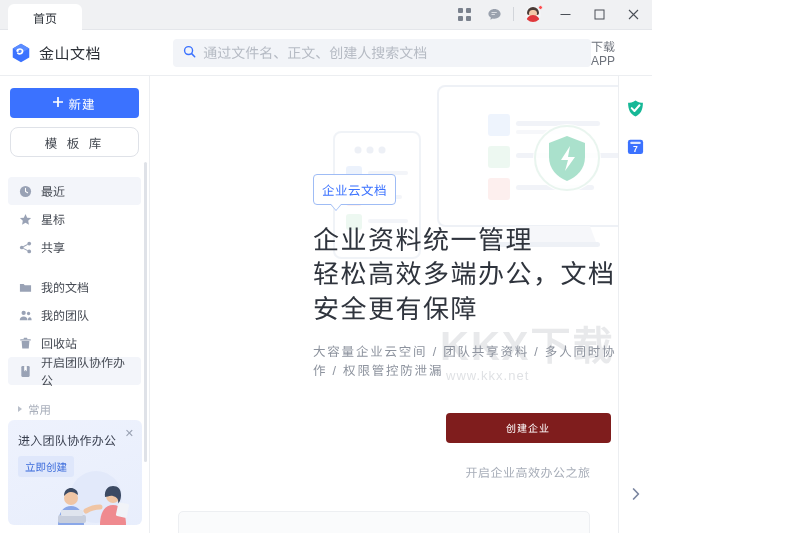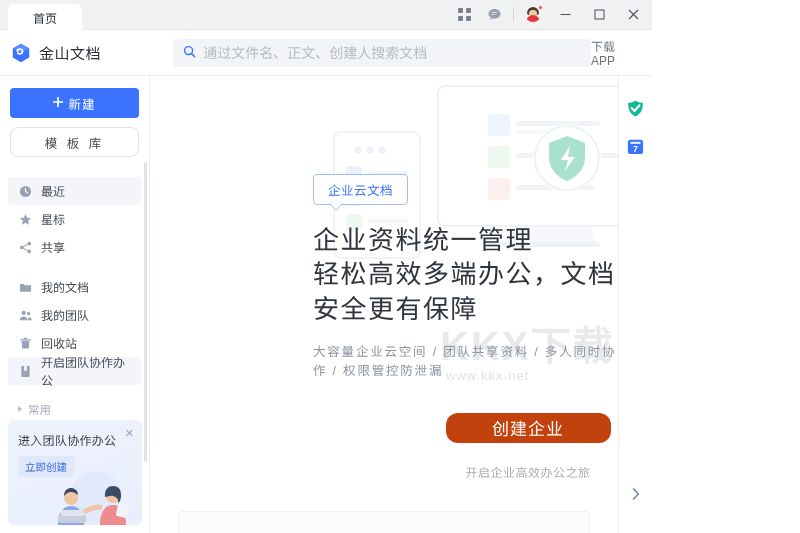--- a/index.html
+++ b/index.html
@@ -231,21 +231,21 @@
     left: 163px; top: 98px;
     right: 0;
   }
   .badge {
     position: relative;
     display: inline-block;
     border: 1px solid #9fbcf5;
     border-radius: 4px;
     color: #3b72ff;
     font-size: 12.5px;
-    padding: 5px 14px;
+    padding: 5px 8px;
     background: #fff;
     letter-spacing: 0.5px;
   }
   .badge:after, .badge:before {
     content: ""; position: absolute; left: 16px; width: 0; height: 0;
   }
   .badge:before { bottom: -7px; border-left: 6px solid transparent; border-right: 6px solid transparent; border-top: 7px solid #9fbcf5; }
   .badge:after { bottom: -5.6px; border-left: 5px solid transparent; border-right: 5px solid transparent; border-top: 6px solid #fff; left: 17px; }
 
   .h1 {
@@ -259,23 +259,23 @@
   .h1 .line2 { display: block; }
   .sub {
     margin-top: 15px;
     font-size: 12.5px;
     color: #8d939e;
     letter-spacing: 1.8px;
   }
   .cta-wrap { margin-top: 34px; width: 430px; text-align: center; }
   .cta {
     width: 165px; height: 30px;
-    background: #c2410c;
-    border: 0; border-radius: 12px;
-    color: #fff; font-size: 17px;
+    background: #7f1d1d;
+    border: 0; border-radius: 4px;
+    color: #fff; font-size: 10px;
     font-family: inherit;
     letter-spacing: 1px;
   }
   .cta-sub { margin-top: 20px; font-size: 12px; color: #a7adb8; letter-spacing: 0.5px; }
 
   .bottom-panel {
     position: absolute;
     left: 28px; right: 28px; bottom: -8px;
     height: 30px;
     background: #fafbfc;

